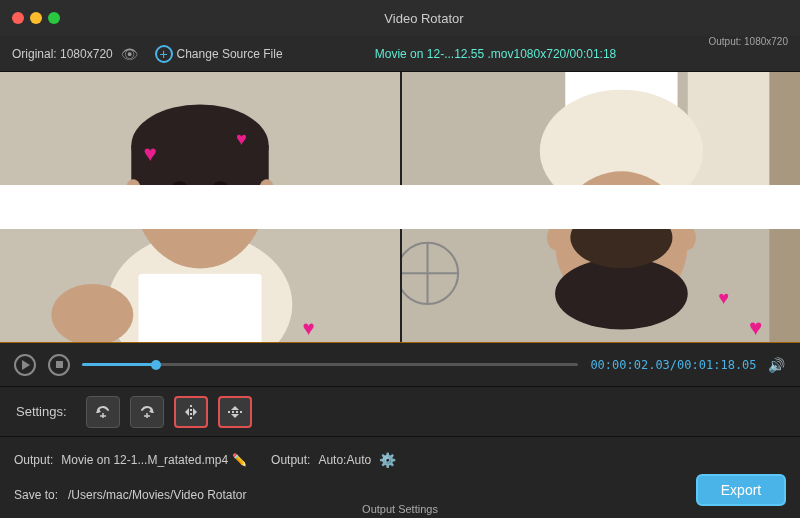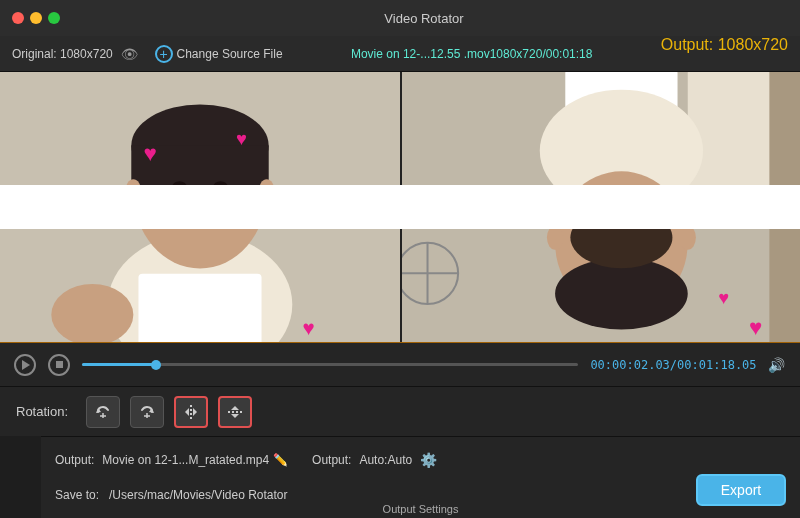--- a/index.html
+++ b/index.html
@@ -64,22 +64,22 @@
     }
     .top-bar-center {
       flex: 1;
       display: flex;
       align-items: center;
       justify-content: center;
       font-size: 12px;
       color: #5eead4;
     }
     .top-bar-right {
-      font-size: 16px;
-      color: #eab308;
+      font-size: 10px;
+      color: #a3a3a3;
     }
     .change-source-btn {
       display: flex;
       align-items: center;
       gap: 4px;
       color: #ccc;
       font-size: 12px;
       cursor: pointer;
       background: none;
       border: none;
@@ -361,21 +361,20 @@
     
     .bottom-area {
       position: relative;
       height: 82px;
       background: #252525;
       border-top: 1px solid #111;
       padding: 6px 14px;
       display: flex;
       flex-direction: column;
       justify-content: space-around;
-      margin-left: 41px;
     }
   </style>
 </head>
 <body>
 
 <div class="title-bar">
   <div class="traffic-lights">
     <div class="traffic-light tl-red"></div>
     <div class="traffic-light tl-yellow"></div>
     <div class="traffic-light tl-green"></div>
@@ -484,21 +483,21 @@
       <div class="progress-thumb"></div>
     </div>
   </div>
   <div class="time-display">
     <span>00:00:02.03</span><span>/00:01:18.05</span>
   </div>
   <span class="volume-icon">🔊</span>
 </div>
 
 <div class="rotation-bar">
-  <span class="rotation-label">Rotation:</span>
+  <span class="rotation-label">Settings:</span>
 
   <div class="rotation-btn">
     <svg width="18" height="18" viewBox="0 0 18 18">
       <path d="M4 9 Q4 4 9 4 Q12 4 14 7" fill="none" stroke="#ccc" stroke-width="2" stroke-linecap="round"></path>
       <polygon points="4,5 2,10 7,9" fill="#ccc"></polygon>
       <line x1="9" y1="10" x2="9" y2="15" stroke="#ccc" stroke-width="1.5"></line>
       <line x1="6" y1="13" x2="12" y2="13" stroke="#ccc" stroke-width="1.5"></line>
     </svg>
   </div>
 

